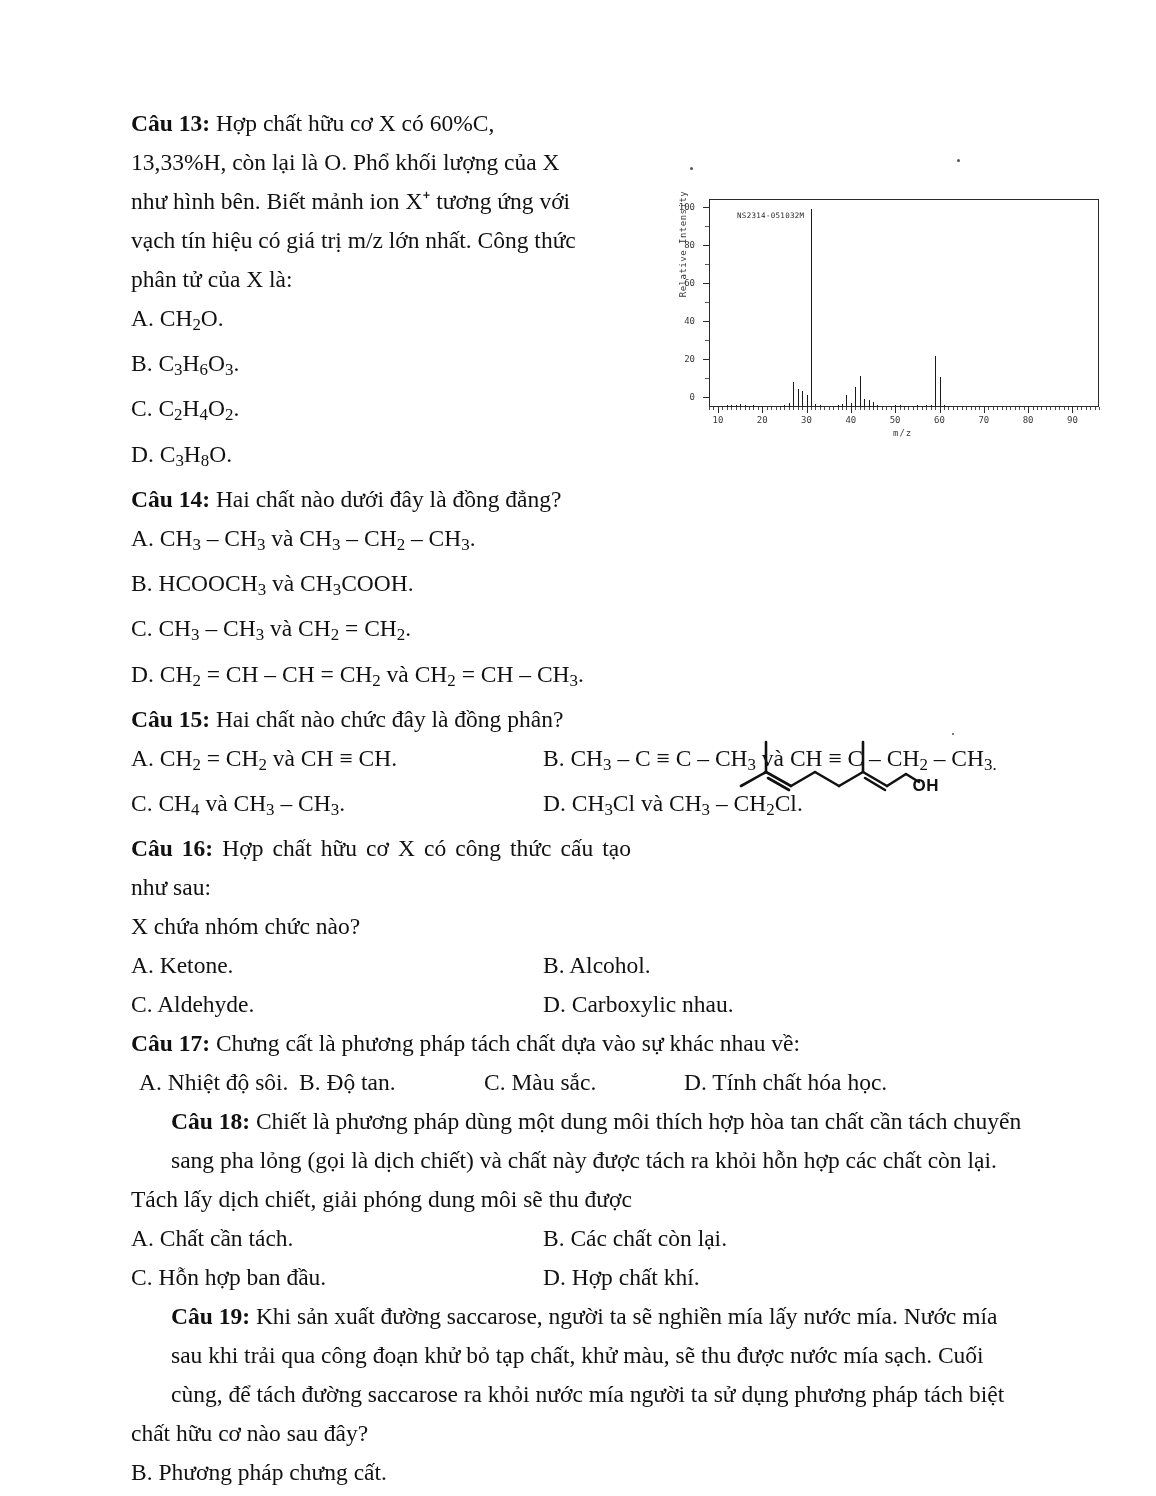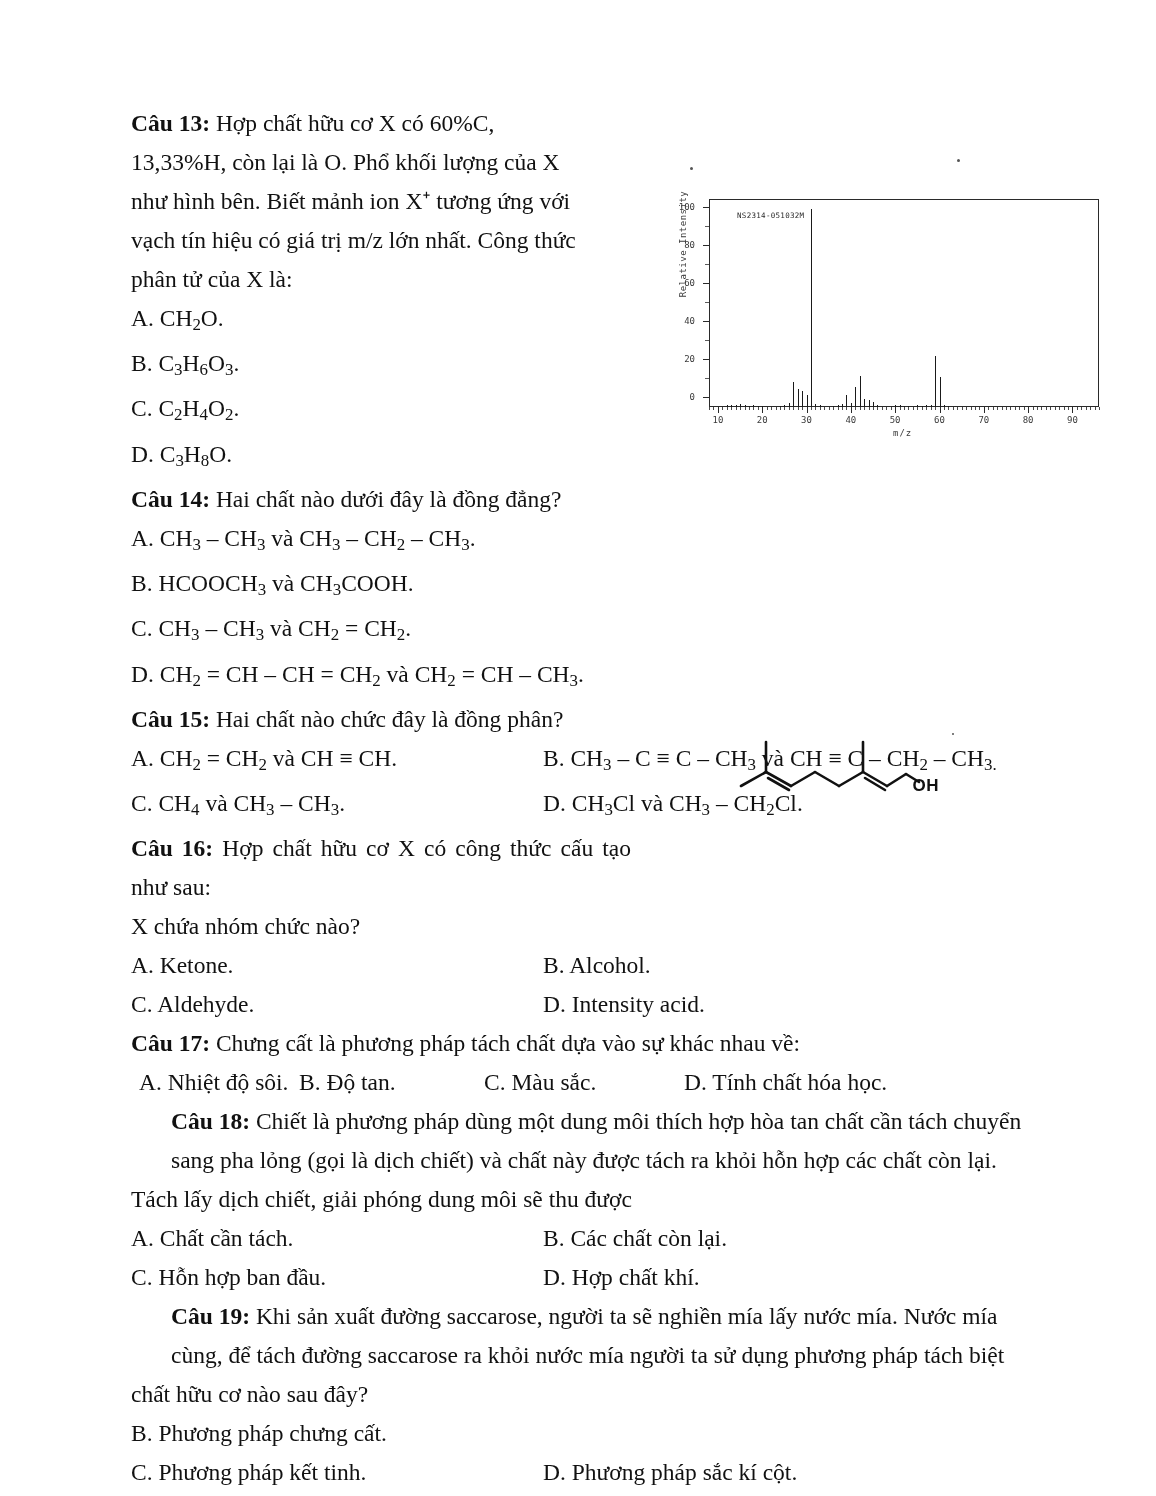--- a/index.html
+++ b/index.html
@@ -422,21 +422,21 @@
         <span class="q-label">Câu 16:</span>
         <span>Hợp chất hữu cơ X có công thức cấu tạo như sau:</span>
       </p>
       <p class="q-line narrow"><span>X chứa nhóm chức nào?</span></p>
       <div class="opt-row">
         <div class="opt-col-a">A. Ketone.</div>
         <div class="opt-col-b">B. Alcohol.</div>
       </div>
       <div class="opt-row">
         <div class="opt-col-a">C. Aldehyde.</div>
-        <div class="opt-col-b">D. Intensity acid.</div>
+        <div class="opt-col-b">D. Carboxylic nhau.</div>
       </div>
     </div>
 
     <div>
       <p class="q-line">
         <span class="q-label">Câu 17:</span>
         <span>Chưng cất là phương pháp tách chất dựa vào sự khác nhau về:</span>
       </p>
       <div class="opt-row four">
         <div class="oc1">A. Nhiệt độ sôi.</div>
@@ -461,20 +461,21 @@
         <div class="opt-col-a">C. Hỗn hợp ban đầu.</div>
         <div class="opt-col-b">D. Hợp chất khí.</div>
       </div>
     </div>
 
     <div>
       <p class="q-line just">
         <span class="q-label">Câu 19:</span>
         <span>Khi sản xuất đường saccarose, người ta sẽ nghiền mía lấy nước mía. Nước mía</span>
       </p>
+      <p class="q-line just"><span>sau khi trải qua công đoạn khử bỏ tạp chất, khử màu, sẽ thu được nước mía sạch. Cuối</span></p>
       <p class="q-line just"><span>cùng, để tách đường saccarose ra khỏi nước mía người ta sử dụng phương pháp tách biệt</span></p>
       <p class="q-line"><span>chất hữu cơ nào sau đây?</span></p>
       <div class="opt-row">
         <div class="opt-col-b">B. Phương pháp chưng cất.</div>
       </div>
       <div class="opt-row">
         <div class="opt-col-a">C. Phương pháp kết tinh.</div>
         <div class="opt-col-b">D. Phương pháp sắc kí cột.</div>
       </div>
     </div>

